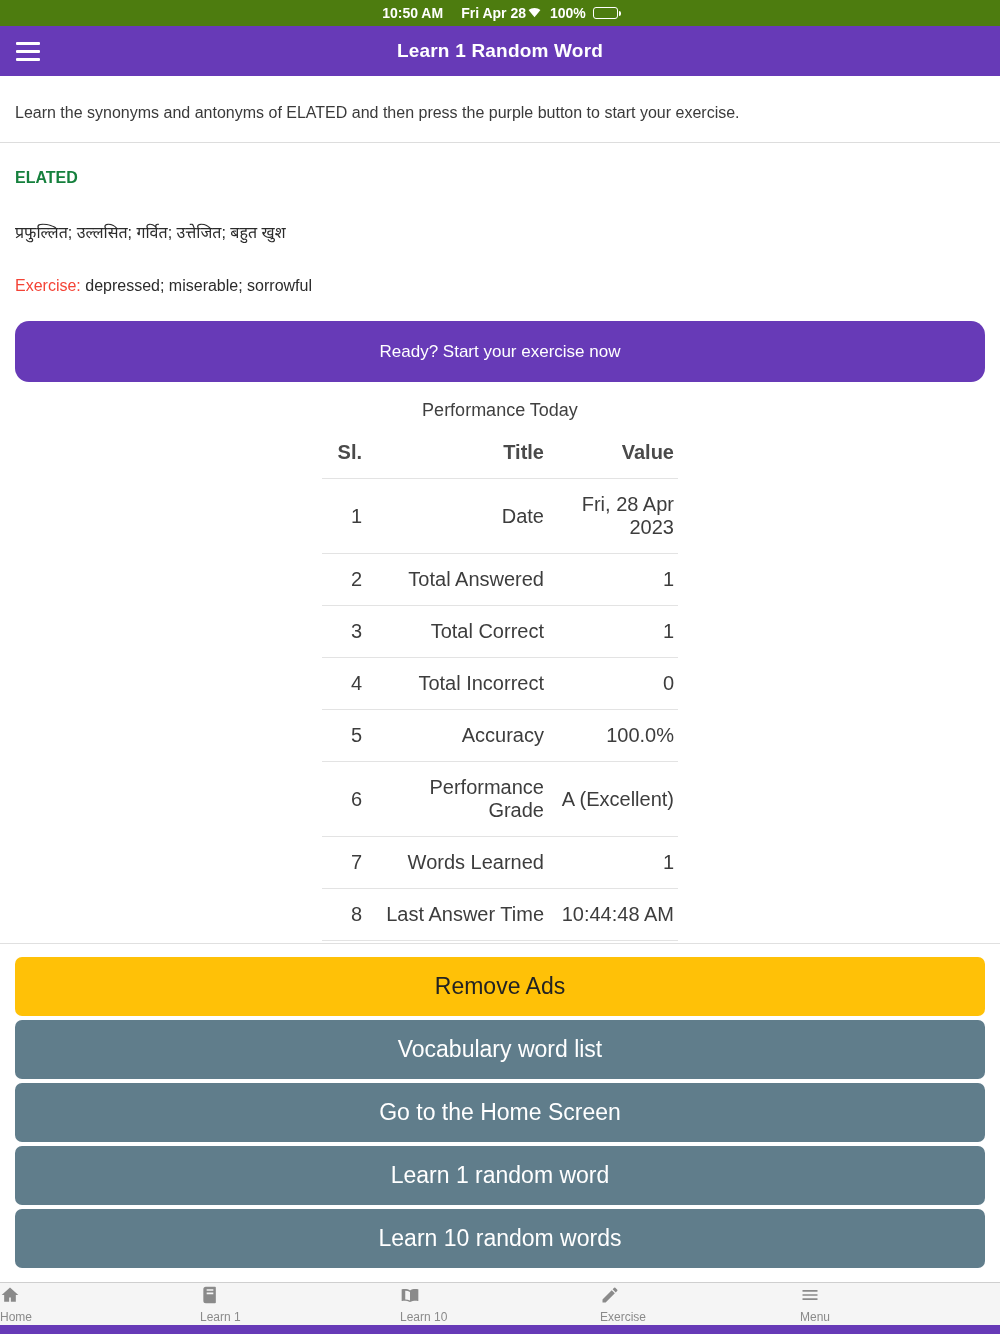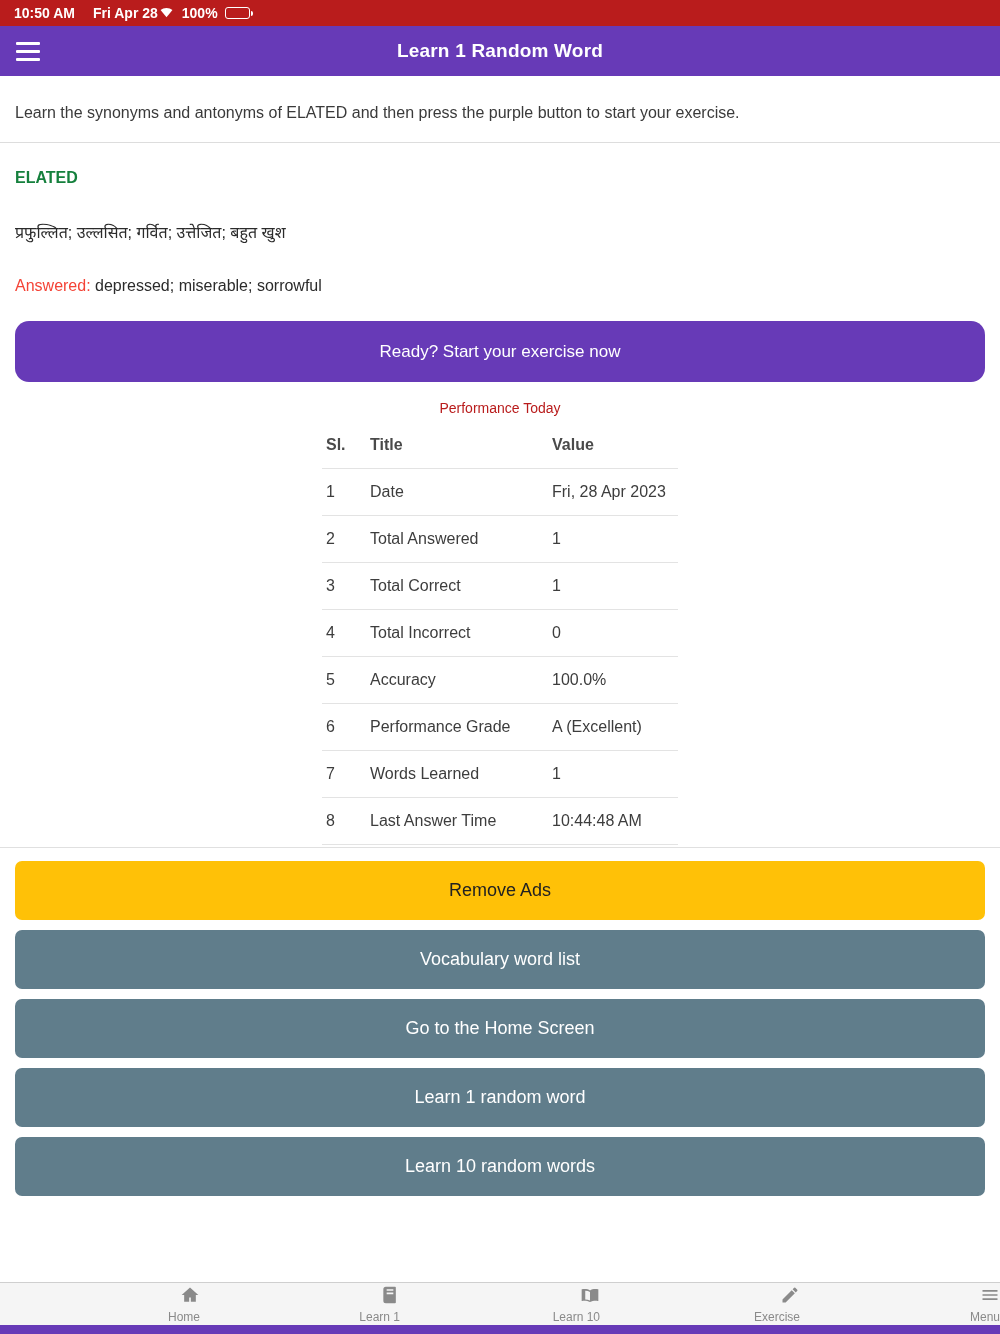--- a/index.html
+++ b/index.html
@@ -1,20 +1,20 @@
 <!DOCTYPE html>
 <html><head>
 <meta charset="utf-8">
 <style>
   * { margin:0; padding:0; box-sizing:border-box; }
   html, body { width:1000px; height:1334px; font-family:"Liberation Sans", sans-serif; background:#fff; overflow:hidden; }
   body { position:relative; }
 
   
-  .statusbar { background:#b91c1c; color:#fff; height:26px; display:flex; justify-content:flex-start; align-items:center; padding:0 14px; font-size:14px; font-weight:bold; }
+  .statusbar { background:#4d7c0f; color:#fff; height:26px; display:flex; justify-content:center; align-items:center; padding:0 14px; font-size:14px; font-weight:bold; }
   .statusbar .left { display:flex; gap:18px; }
   .statusbar .right { display:flex; align-items:center; gap:7px; }
   .battery { width:25px; height:12px; border:1px solid #fff; border-radius:3px; position:relative; padding:1px; }
   .battery .fill { background:#fff; height:100%; width:100%; border-radius:1px; }
   .battery:after { content:""; position:absolute; right:-4px; top:3px; width:2px; height:5px; background:#fff; border-radius:0 2px 2px 0; }
 
   
   .header { background:#673AB7; height:50px; display:flex; align-items:center; padding:0 16px; position:relative; }
   .hamburger { width:24px; display:flex; flex-direction:column; gap:5px; cursor:pointer; z-index:2; }
   .hamburger span { display:block; height:3px; background:#fff; border-radius:1px; }
@@ -24,36 +24,36 @@
   .instruction { padding:28px 15px 20px; font-size:16px; color:#3a3a3a; }
   .divider { border:0; border-top:1px solid #ddd; }
   .word { padding:0 15px; }
   .word .term { font-weight:bold; font-size:16px; color:#15803d; margin-top:26px; }
   .word .line { font-size:16px; margin-top:34px; color:#2b2b2b; }
   .label-syn { color:#4CAF50; }
   .label-ant { color:#F44336; }
 
   .start-btn { display:block; margin:26px 15px 0; width:970px; height:61px; background:#673AB7; color:#fff; border:none; border-radius:14px; font-size:17px; font-family:inherit; cursor:pointer; }
 
-  .perf-title { text-align:center; color:#b91c1c; font-size:14px; margin-top:18px; }
+  .perf-title { text-align:center; color:#404040; font-size:18px; margin-top:18px; }
   .perf-table { margin:6px auto 0; border-collapse:collapse; width:356px; }
-  .perf-table th, .perf-table td { text-align:left; font-size:16px; color:#3d3d3d; padding:14px 4px; border-bottom:1px solid #e3e3e3; font-weight:normal; }
+  .perf-table th, .perf-table td { text-align:right; font-size:20px; color:#3d3d3d; padding:14px 4px; border-bottom:1px solid #e3e3e3; font-weight:normal; }
   .perf-table th { color:#4a4a4a; font-weight:bold; }
   .perf-table th:nth-child(1), .perf-table td:nth-child(1) { width:44px; }
   .perf-table th:nth-child(2), .perf-table td:nth-child(2) { width:182px; }
   .perf-table th:nth-child(3), .perf-table td:nth-child(3) { width:130px; }
 
   .actions { border-top:1px solid #e0e0e0; margin-top:2px; padding:13px 15px 0; }
-  .action-btn { display:block; width:100%; height:59px; border:none; border-radius:7px; font-size:18px; margin-bottom:10px; font-family:inherit; cursor:pointer; }
+  .action-btn { display:block; width:100%; height:59px; border:none; border-radius:7px; font-size:23px; margin-bottom:4px; font-family:inherit; cursor:pointer; }
   .btn-yellow { background:#FFC107; color:#222; }
   .btn-slate { background:#607D8B; color:#fff; }
 
   
   .tabbar { position:absolute; bottom:9px; left:0; right:0; height:43px; background:#f5f5f5; border-top:1px solid #cfcfcf; display:flex; }
-  .tab { flex:1; display:flex; flex-direction:column; align-items:flex-end; justify-content:center; gap:2px; color:#8a8a8a; font-size:12px; cursor:pointer; }
+  .tab { flex:1; display:flex; flex-direction:column; align-items:flex-start; justify-content:center; gap:2px; color:#8a8a8a; font-size:12px; cursor:pointer; }
   .tab svg { width:20px; height:20px; fill:#8a8a8a; }
   .home-strip { position:absolute; bottom:0; left:0; right:0; height:9px; background:#673AB7; }
 </style>
 </head>
 <body>
 
 <div class="statusbar">
   <div class="left">
     <span>10:50 AM</span>
     <span>Fri Apr 28</span>
@@ -78,21 +78,21 @@
   <div class="title">Learn 1 Random Word</div>
 </div>
 
 <div class="instruction">Learn the synonyms and antonyms of ELATED and then press the purple button to start your exercise.</div>
 <hr class="divider">
 
 <div class="word">
   <div class="term">ELATED</div>
   <div class="line">प्रफुल्लित; उल्लसित; गर्वित; उत्तेजित; बहुत खुश</div>
   <div class="line">
-    <span class="label-ant">Answered:</span>
+    <span class="label-ant">Exercise:</span>
     <span>depressed; miserable; sorrowful</span>
   </div>
 </div>
 
 <button class="start-btn">Ready? Start your exercise now</button>
 
 <div class="perf-title">Performance Today</div>
 <table class="perf-table">
   <thead>
     <tr>

